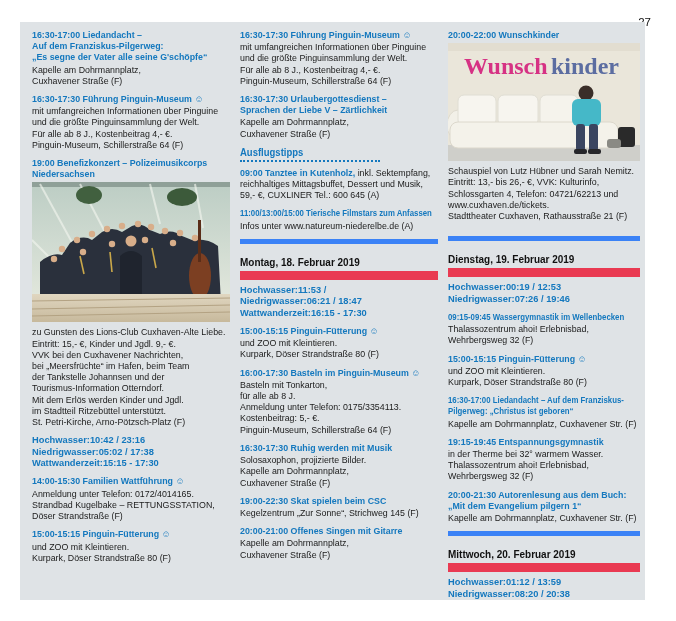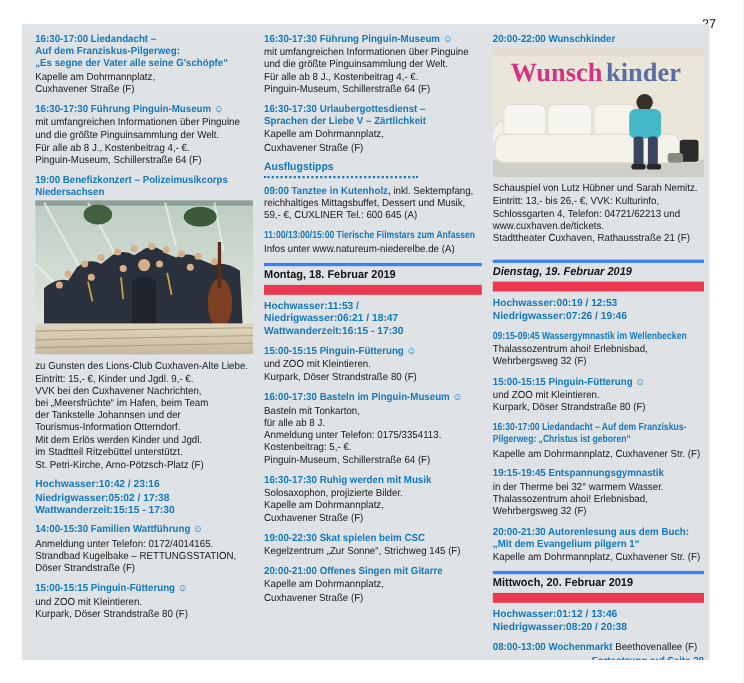--- a/index.html
+++ b/index.html
@@ -24,22 +24,22 @@
   }
   .etitle.cx2{transform:scaleX(0.84);}
   .ebody{
     margin:0;color:#1a1a1a;font-size:9.3px;line-height:11.2px;white-space:pre;
     transform:scaleX(0.95);transform-origin:0 0;
   }
   .inline-line{white-space:pre;font-size:9.3px;line-height:11.2px;margin:0 0 2px 0;
     transform:scaleX(0.95);transform-origin:0 0;}
   .inline-line .tt{color:var(--blue,#1478be);font-weight:bold;}
   .inline-line .tb{color:#1a1a1a;}
-  .day{border-top:3px solid #3b82f6;padding-top:2px;margin:2px 0 5px 0;}
-  .day.mt14{margin-top:14px;font-style:italic;}
+  .day{border-top:5px solid #3b82f6;padding-top:12px;margin:2px 0 5px 0;}
+  .day.mt14{margin-top:14px;}
   .day.mt10{margin-top:10px;}
   .day-name{margin:0;font-size:10.4px;font-weight:bold;color:#111;line-height:13px;
     transform:scaleX(0.96);transform-origin:0 0;white-space:pre;}
   .red-bar{height:9px;background:var(--red,#e93a52);margin-top:2px;}
   .tides{margin:0 0 7px 0;}
   .trow{display:flex;color:var(--blue,#1478be);
     font-weight:bold;font-size:9.3px;line-height:11.4px;}
   .section-head{margin:0;color:var(--blue,#1478be);font-weight:bold;font-size:10px;
     line-height:12px;transform:scaleX(0.95);transform-origin:0 0;}
   .dotted-rule{width:140px;border-bottom:2px dotted var(--blue,#1478be);
@@ -321,21 +321,21 @@
       <p class="ebody">Kapelle am Dohrmannplatz, Cuxhavener Str. (F)</p>
     </div>
 
     <div class="day">
       <p class="day-name">Mittwoch, 20. Februar 2019</p>
       <div class="red-bar"></div>
     </div>
     <div class="tides">
       <div class="trow">
         <span>Hochwasser:</span>
-        <span>01:12 / 13:46</span>
+        <span>01:12 / 13:59</span>
       </div>
       <div class="trow">
         <span>Niedrigwasser:</span>
         <span>08:20 / 20:38</span>
       </div>
     </div>
     <p class="inline-line"><span class="tt">08:00-13:00 Wochenmarkt</span><span class="tb"> Beethovenallee (F)</span></p>
     <p class="cont">... Fortsetzung auf Seite 28</p>
   </div>
 

